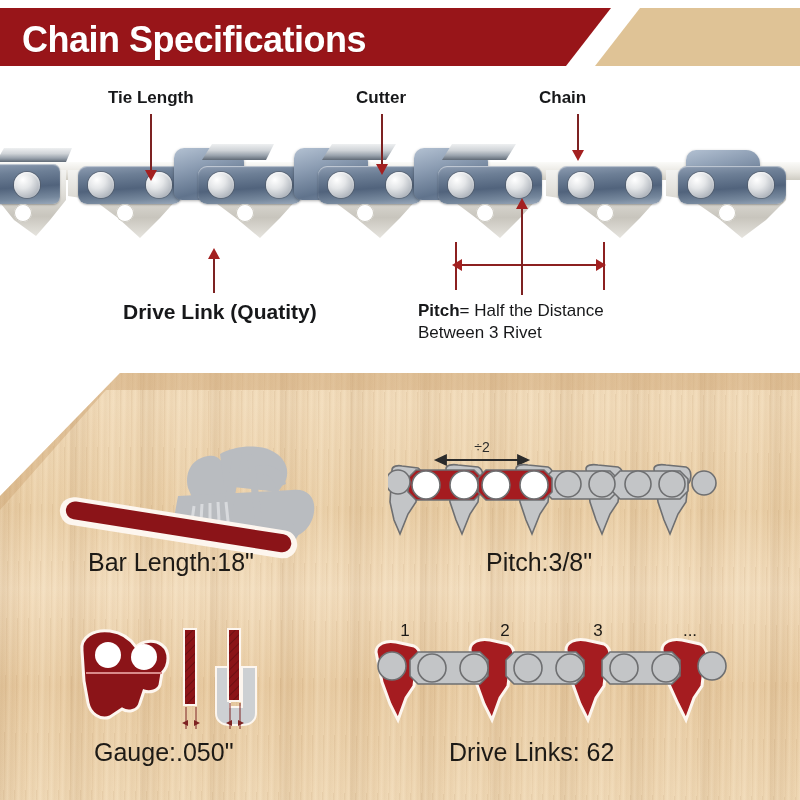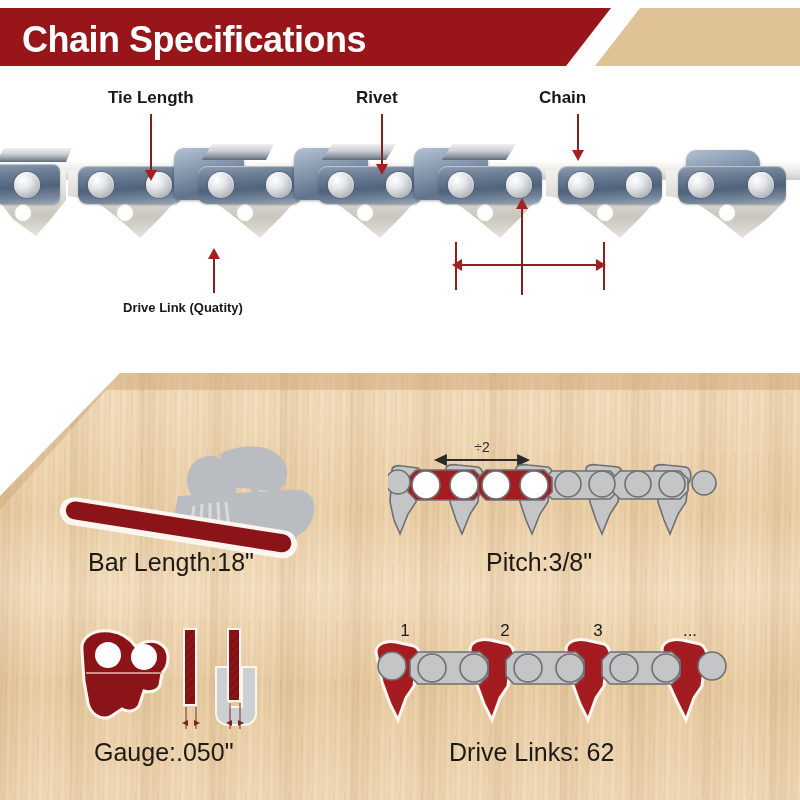--- a/index.html
+++ b/index.html
@@ -169,34 +169,38 @@
     <div id="pitch-tick-l"></div>
     <div id="pitch-tick-r"></div>
     <div class="mh-arrow mh-left"></div>
     <div class="mh-arrow mh-right"></div>
   </div>
 
   <div class="ann-label" style="left:108px;top:88px;font-size:17px;">Tie Length</div>
   <div class="ann-line" style="left:150px;top:114px;height:58px;"></div>
   <div class="ann-arrow arrow-down" style="left:145px;top:170px;"></div>
 
-  <div class="ann-label" style="left:356px;top:88px;font-size:17px;">Rivet</div>
+  <div class="ann-label" style="left:356px;top:88px;font-size:17px;">Cutter</div>
   <div class="ann-line" style="left:381px;top:114px;height:52px;"></div>
   <div class="ann-arrow arrow-down" style="left:376px;top:164px;"></div>
 
   <div class="ann-label" style="left:539px;top:88px;font-size:17px;">Chain</div>
   <div class="ann-line" style="left:577px;top:114px;height:40px;"></div>
   <div class="ann-arrow arrow-down" style="left:572px;top:150px;"></div>
 
-  <div class="ann-label" style="left:123px;top:300px;font-size:13px;">Drive Link (Quatity)</div>
+  <div class="ann-label" style="left:123px;top:300px;font-size:21px;">Drive Link (Quatity)</div>
   <div class="ann-line" style="left:213px;top:255px;height:38px;"></div>
   <div class="ann-arrow arrow-up" style="left:208px;top:248px;"></div>
 
   <div class="ann-line" style="left:521px;top:205px;height:90px;"></div>
   <div class="ann-arrow arrow-up" style="left:516px;top:198px;"></div>
+  <div style="position:absolute;left:418px;top:300px;font-size:17px;color:#17181a;line-height:1.32;white-space:nowrap;">
+    <span style="font-weight:bold;">Pitch</span><span>= Half the Distance</span><br>
+    <span>Between 3 Rivet</span>
+  </div>
 
   <div id="wood">
     <div id="wood-shape"></div>
     <div id="wood-top-edge"></div>
   </div>
 
   <div id="saw">
     <svg width="210" height="120" viewBox="0 0 210 120">
       <g fill="#b9bcc0">
         <path d="M28 48 C24 30 34 18 48 16 C58 14 64 22 66 32 L72 60 L34 62 Z"></path>

